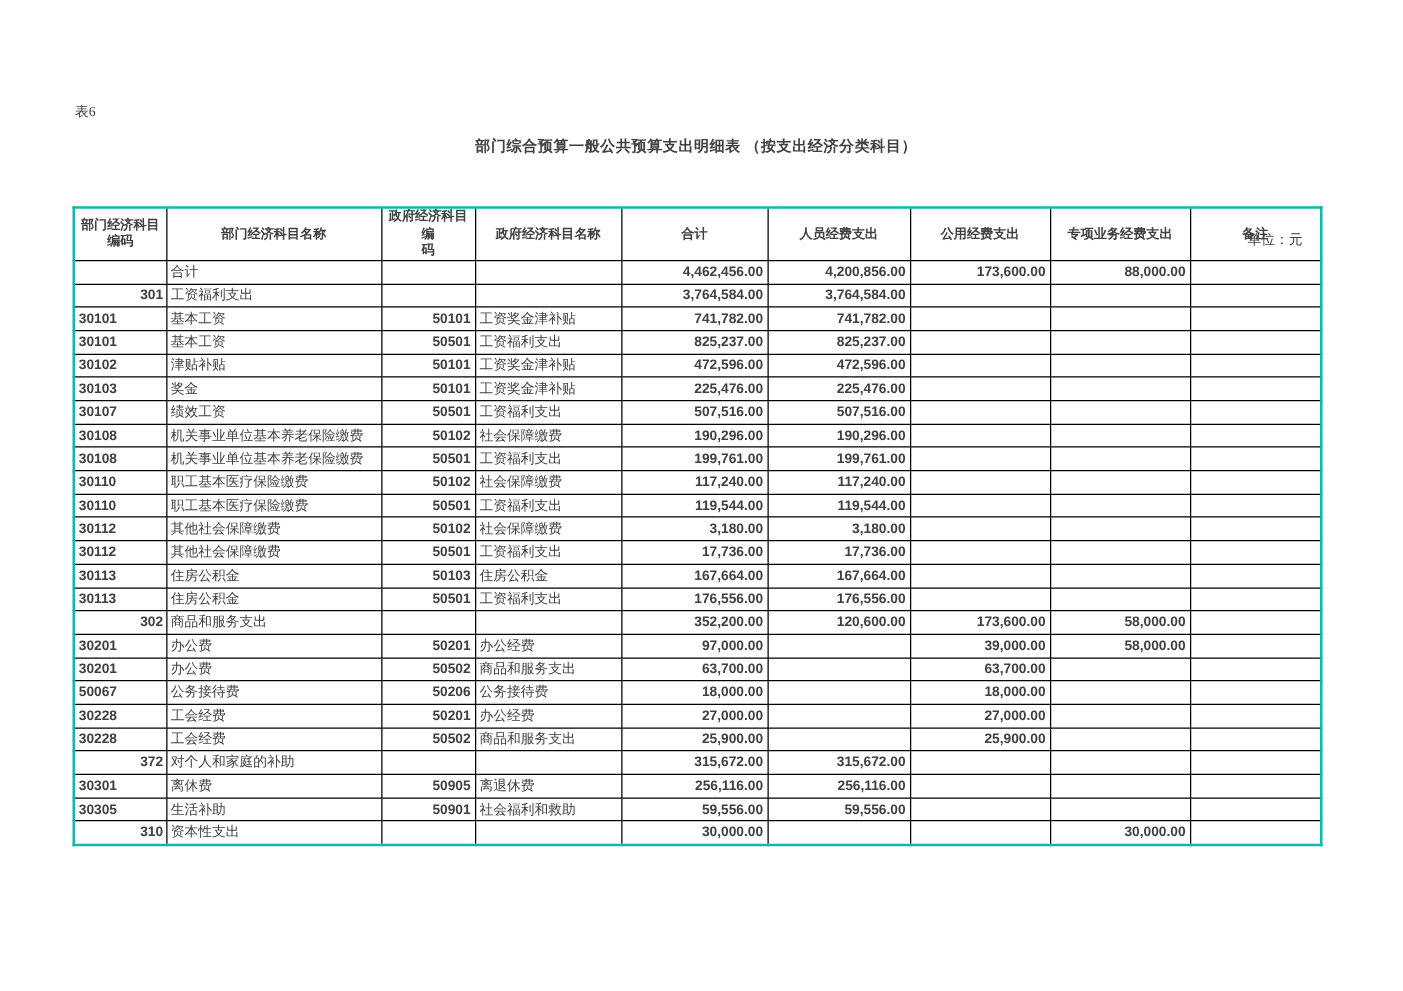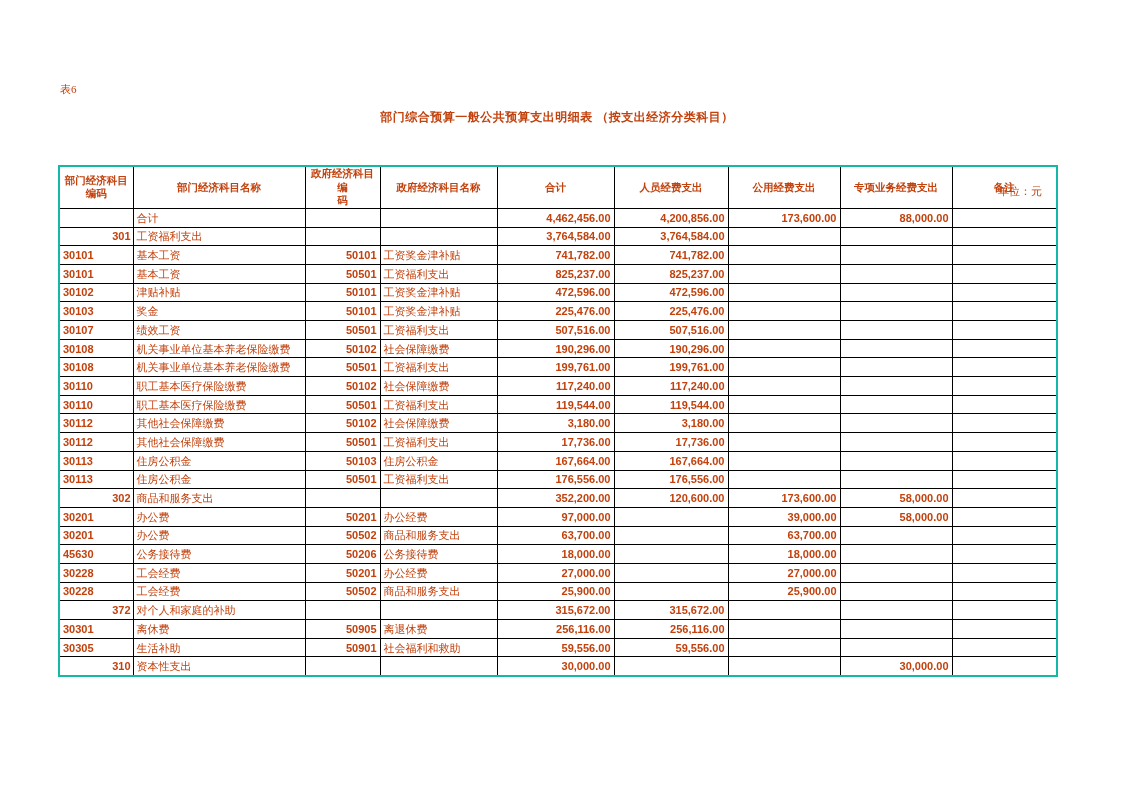--- a/index.html
+++ b/index.html
@@ -2,21 +2,21 @@
 <html><head>
 <meta charset="utf-8">
 <style>
   * { margin: 0; padding: 0; box-sizing: border-box; }
   html, body { background: #ffffff; }
   .page {
     position: relative;
     width: 1122px;
     height: 793px;
     background: #ffffff;
-    color: #c2410c;
+    color: #404040;
     font-family: "Liberation Serif", serif;
     overflow: hidden;
   }
   .page-label {
     position: absolute;
     left: 60px;
     top: 82px;
     font-size: 11px;
   }
   .page-title {
@@ -329,21 +329,21 @@
       <td class="c-name">办公费</td>
       <td class="c-gov-code">50502</td>
       <td class="c-name">商品和服务支出</td>
       <td class="c-num">63,700.00</td>
       <td class="c-num"></td>
       <td class="c-num">63,700.00</td>
       <td class="c-num"></td>
       <td class="c-remark"></td>
     </tr>
         <tr>
-      <td class="c-dept-code">45630</td>
+      <td class="c-dept-code">50067</td>
       <td class="c-name">公务接待费</td>
       <td class="c-gov-code">50206</td>
       <td class="c-name">公务接待费</td>
       <td class="c-num">18,000.00</td>
       <td class="c-num"></td>
       <td class="c-num">18,000.00</td>
       <td class="c-num"></td>
       <td class="c-remark"></td>
     </tr>
         <tr>

